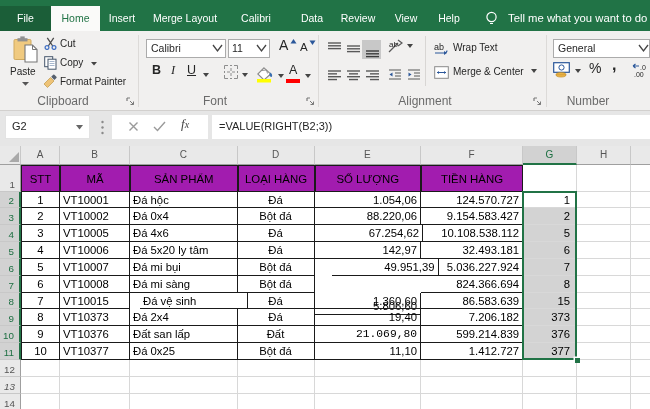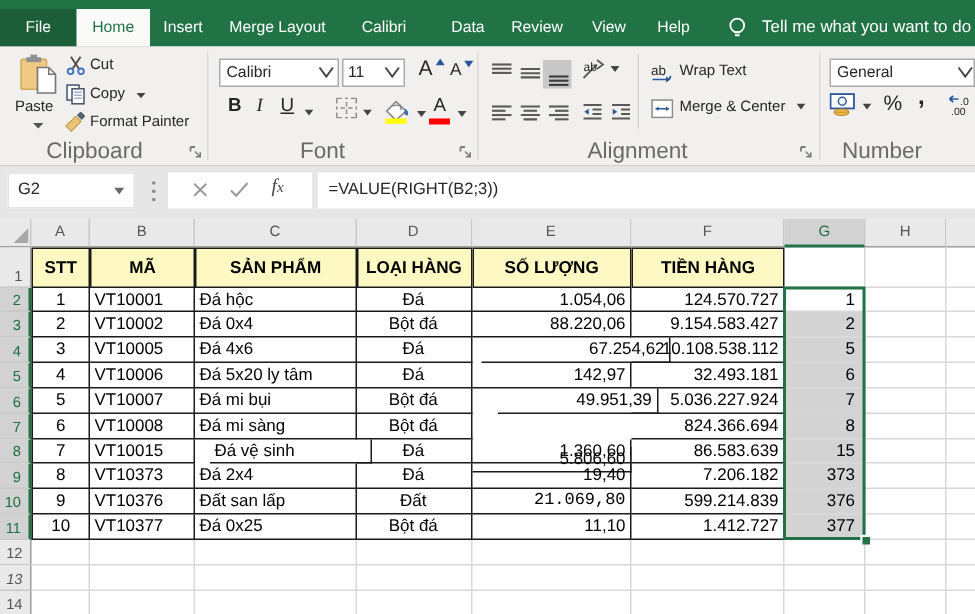--- a/index.html
+++ b/index.html
@@ -2,33 +2,33 @@
 <html><head><meta charset="utf-8"><style>
 
 *{margin:0;padding:0;box-sizing:border-box}
 html,body{width:650px;height:409px;overflow:hidden;background:#fff;
  font-family:"Liberation Sans",sans-serif;-webkit-font-smoothing:antialiased}
 .ab{position:absolute}
 #tabbar{left:0;top:0;width:650px;height:31px;background:#217346}
 .tab{position:absolute;top:6px;height:25px;line-height:25px;color:#fff;font-size:10.5px;text-align:center}
 #ribbon{left:0;top:31px;width:650px;height:80px;background:#f1f0ef;border-bottom:1px solid #d2d0ce}
 .gsep{position:absolute;top:35px;width:1px;height:72px;background:#dcdad8}
-.glabel{position:absolute;top:63px;height:14px;line-height:14px;font-size:15px;color:#6a6a6a;text-align:center}
+.glabel{position:absolute;top:63px;height:14px;line-height:14px;font-size:12px;color:#6a6a6a;text-align:center}
 .rtxt{position:absolute;font-size:10px;color:#262626;line-height:14px}
 #fbar{left:0;top:111px;width:650px;height:35px;background:#e6e6e6}
 .fwhite{position:absolute;background:#fff}
 #sheet{left:0;top:146px;width:650px;height:263px;background:#fff}
 .ch{position:absolute;background:#e9e9e9;border-right:1px solid #c8c8c8;border-bottom:1px solid #9f9f9f;
  font-size:10px;color:#555;text-align:center}
 .rhd{position:absolute;background:#e9e9e9;border-right:1px solid #9f9f9f;border-bottom:1px solid #c8c8c8;
  font-size:9.8px;color:#555;display:flex;align-items:flex-end;justify-content:flex-end;padding:0 5px 1px 0}
 .cell{position:absolute;font-size:11.3px;color:#000;white-space:nowrap;overflow:hidden}
 .gl{border-right:1px solid #d8d8d8;border-bottom:1px solid #d8d8d8}
 .tb{border-right:1px solid #1a1a1a;border-bottom:1px solid #1a1a1a}
-.yc{background:#fef9c3;font-weight:bold;text-align:center}
+.yc{background:#a21caf;font-weight:normal;text-align:center}
 .num{text-align:right;padding-right:3px}
 .ctr{text-align:center}
 .lft{text-align:left;padding-left:3px}
 svg{display:block}
 
 </style></head><body>
 <div class="ab" id="tabbar"></div>
 <div class="ab" style="left:0;top:6px;width:51px;height:25px;background:#1b5e38"></div>
 <div class="ab" style="left:51px;top:6px;width:49px;height:25px;background:#fafaf9"></div>
 <div class="tab" style="left:-19.5px;width:90px;color:#fff">File</div>
@@ -300,21 +300,21 @@
 <div class="cell tb ctr" style="left:237.5px;top:208.35px;width:77.0px;height:16.849999999999994px;line-height:16.849999999999994px;">Bột đá</div>
 <div class="cell tb num" style="left:314.5px;top:208.35px;width:106.5px;height:16.849999999999994px;line-height:16.849999999999994px;">88.220,06</div>
 <div class="cell tb num" style="left:421px;top:208.35px;width:102px;height:16.849999999999994px;line-height:16.849999999999994px;">9.154.583.427</div>
 <div class="cell num gl" style="left:523px;top:208.35px;width:54px;height:16.849999999999994px;line-height:16.849999999999994px;background:#d3d3d3;padding-right:6px;">2</div>
 <div class="cell gl" style="left:577px;top:208.35px;width:54px;height:16.849999999999994px;line-height:16.849999999999994px;"></div>
 <div class="cell gl" style="left:631px;top:208.35px;width:20px;height:16.849999999999994px;line-height:16.849999999999994px;"></div>
 <div class="cell tb ctr" style="left:21px;top:225.2px;width:39px;height:16.850000000000023px;line-height:16.850000000000023px;border-left:1px solid #1a1a1a;">3</div>
 <div class="cell tb lft" style="left:60px;top:225.2px;width:70px;height:16.850000000000023px;line-height:16.850000000000023px;">VT10005</div>
 <div class="cell tb lft" style="left:130px;top:225.2px;width:107.5px;height:16.850000000000023px;line-height:16.850000000000023px;">Đá 4x6</div>
 <div class="cell tb ctr" style="left:237.5px;top:225.2px;width:77.0px;height:16.850000000000023px;line-height:16.850000000000023px;">Đá</div>
-<div class="cell tb num" style="left:321px;top:225.2px;width:126px;height:16.850000000000023px;line-height:16.850000000000023px;">67.254,62</div>
+<div class="cell tb num" style="left:297px;top:225.2px;width:126px;height:16.850000000000023px;line-height:16.850000000000023px;">67.254,62</div>
 <div class="cell tb num" style="left:421px;top:225.2px;width:102px;height:16.850000000000023px;line-height:16.850000000000023px;">10.108.538.112</div>
 <div class="cell num gl" style="left:523px;top:225.2px;width:54px;height:16.850000000000023px;line-height:16.850000000000023px;background:#d3d3d3;padding-right:6px;">5</div>
 <div class="cell gl" style="left:577px;top:225.2px;width:54px;height:16.850000000000023px;line-height:16.850000000000023px;"></div>
 <div class="cell gl" style="left:631px;top:225.2px;width:20px;height:16.850000000000023px;line-height:16.850000000000023px;"></div>
 <div class="cell tb ctr" style="left:21px;top:242.05px;width:39px;height:16.849999999999966px;line-height:16.849999999999966px;border-left:1px solid #1a1a1a;">4</div>
 <div class="cell tb lft" style="left:60px;top:242.05px;width:70px;height:16.849999999999966px;line-height:16.849999999999966px;">VT10006</div>
 <div class="cell tb lft" style="left:130px;top:242.05px;width:107.5px;height:16.849999999999966px;line-height:16.849999999999966px;">Đá 5x20 ly tâm</div>
 <div class="cell tb ctr" style="left:237.5px;top:242.05px;width:77.0px;height:16.849999999999966px;line-height:16.849999999999966px;">Đá</div>
 <div class="cell tb num" style="left:314.5px;top:242.05px;width:106.5px;height:16.849999999999966px;line-height:16.849999999999966px;">142,97</div>
 <div class="cell tb num" style="left:421px;top:242.05px;width:102px;height:16.849999999999966px;line-height:16.849999999999966px;">32.493.181</div>

